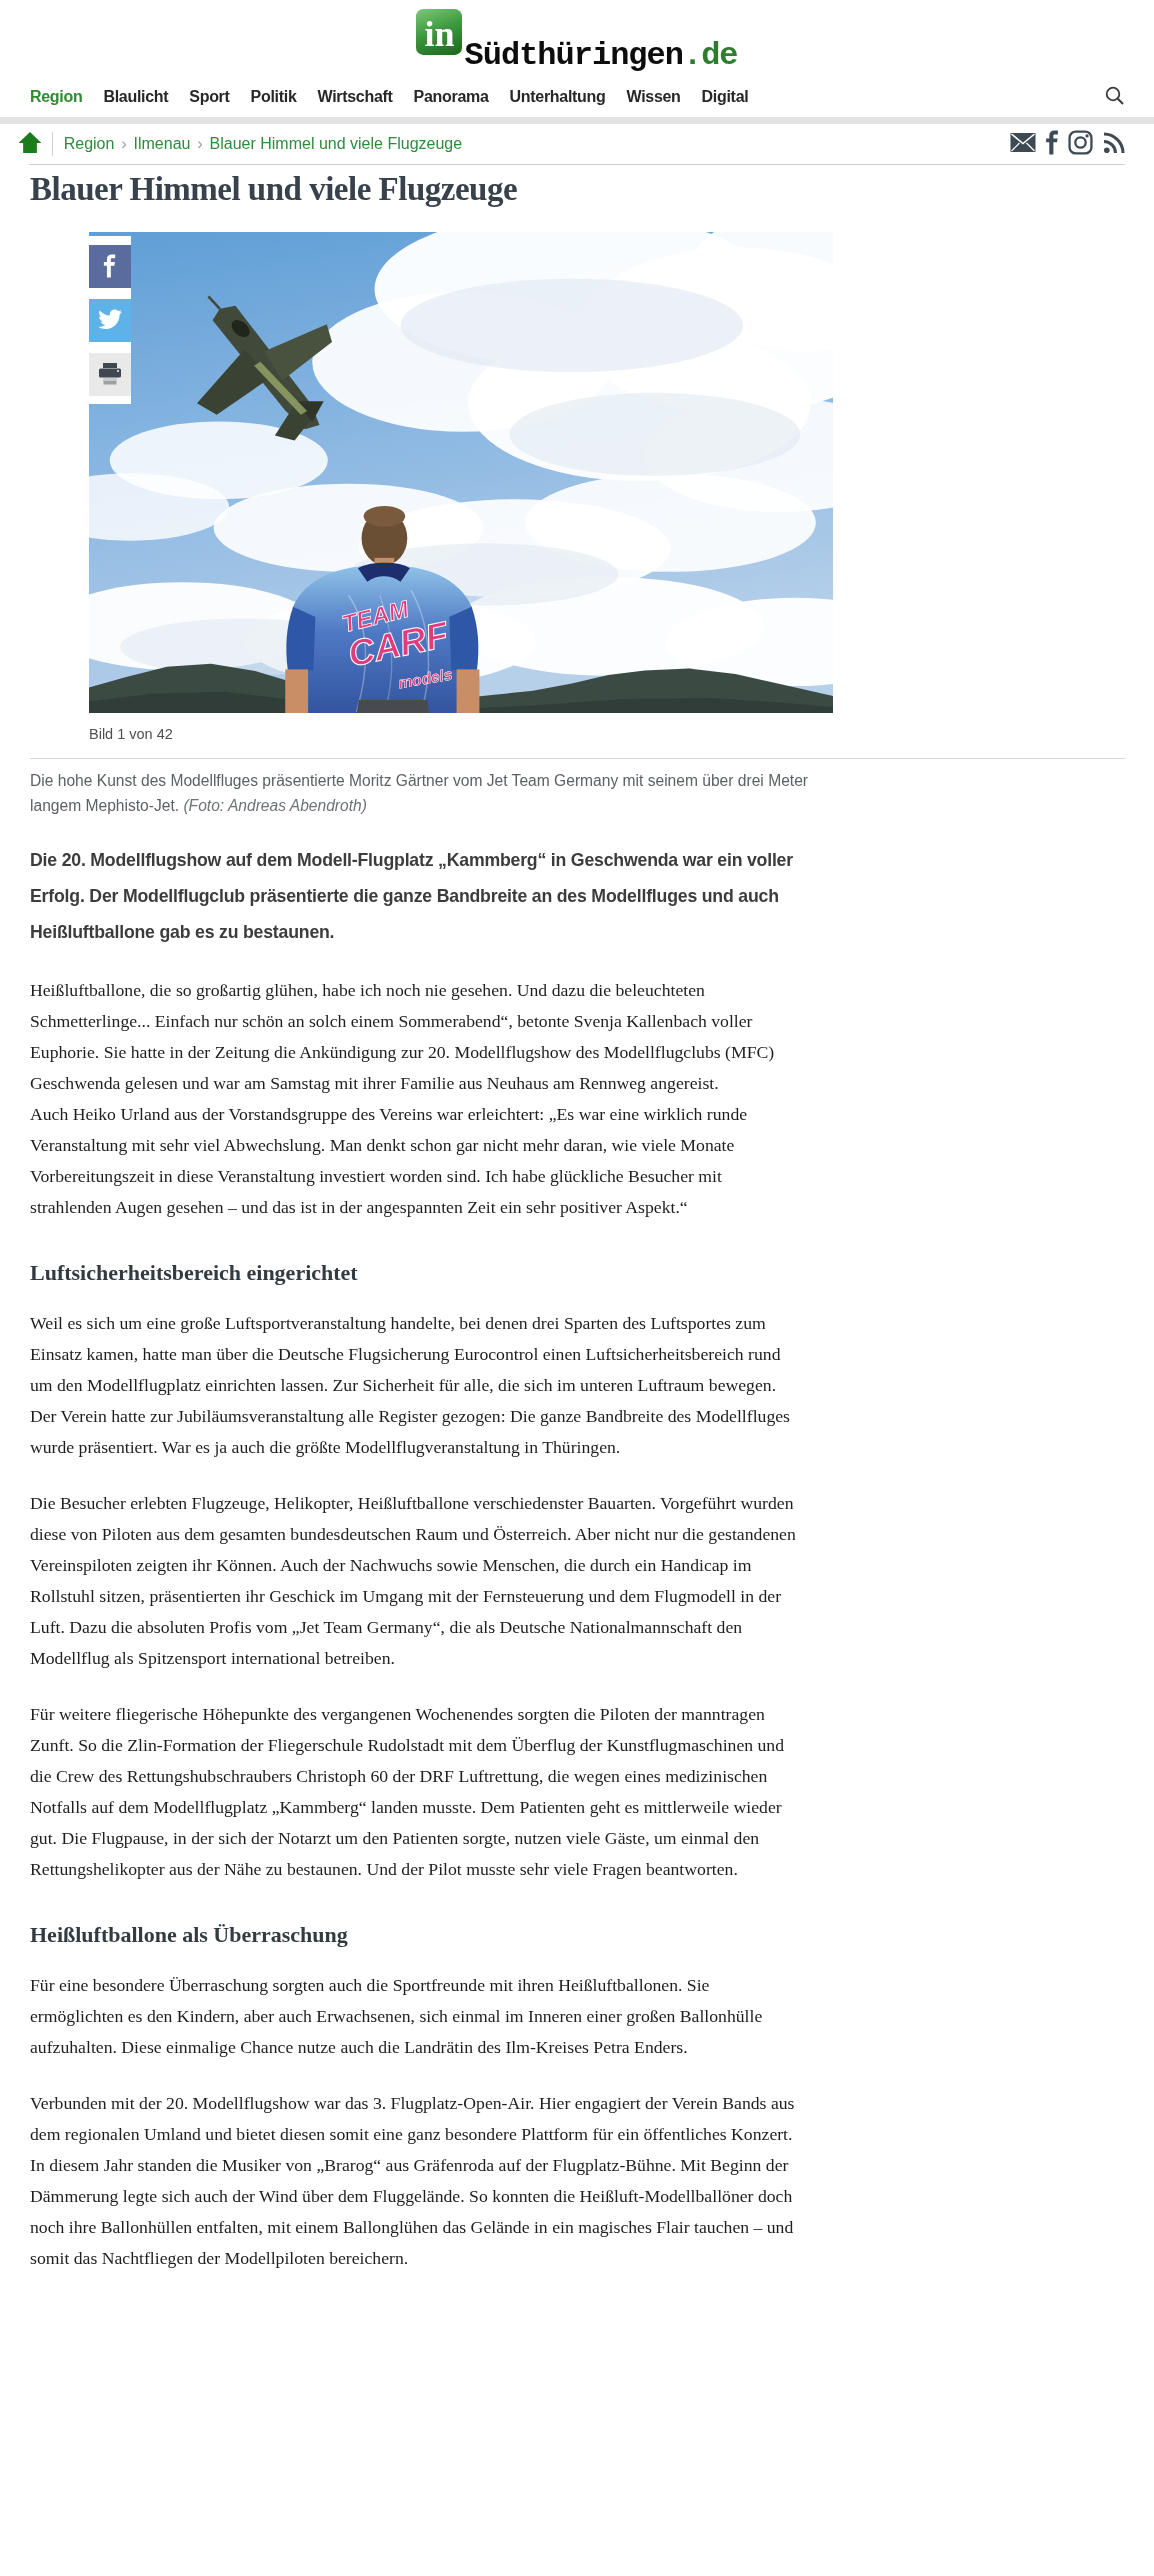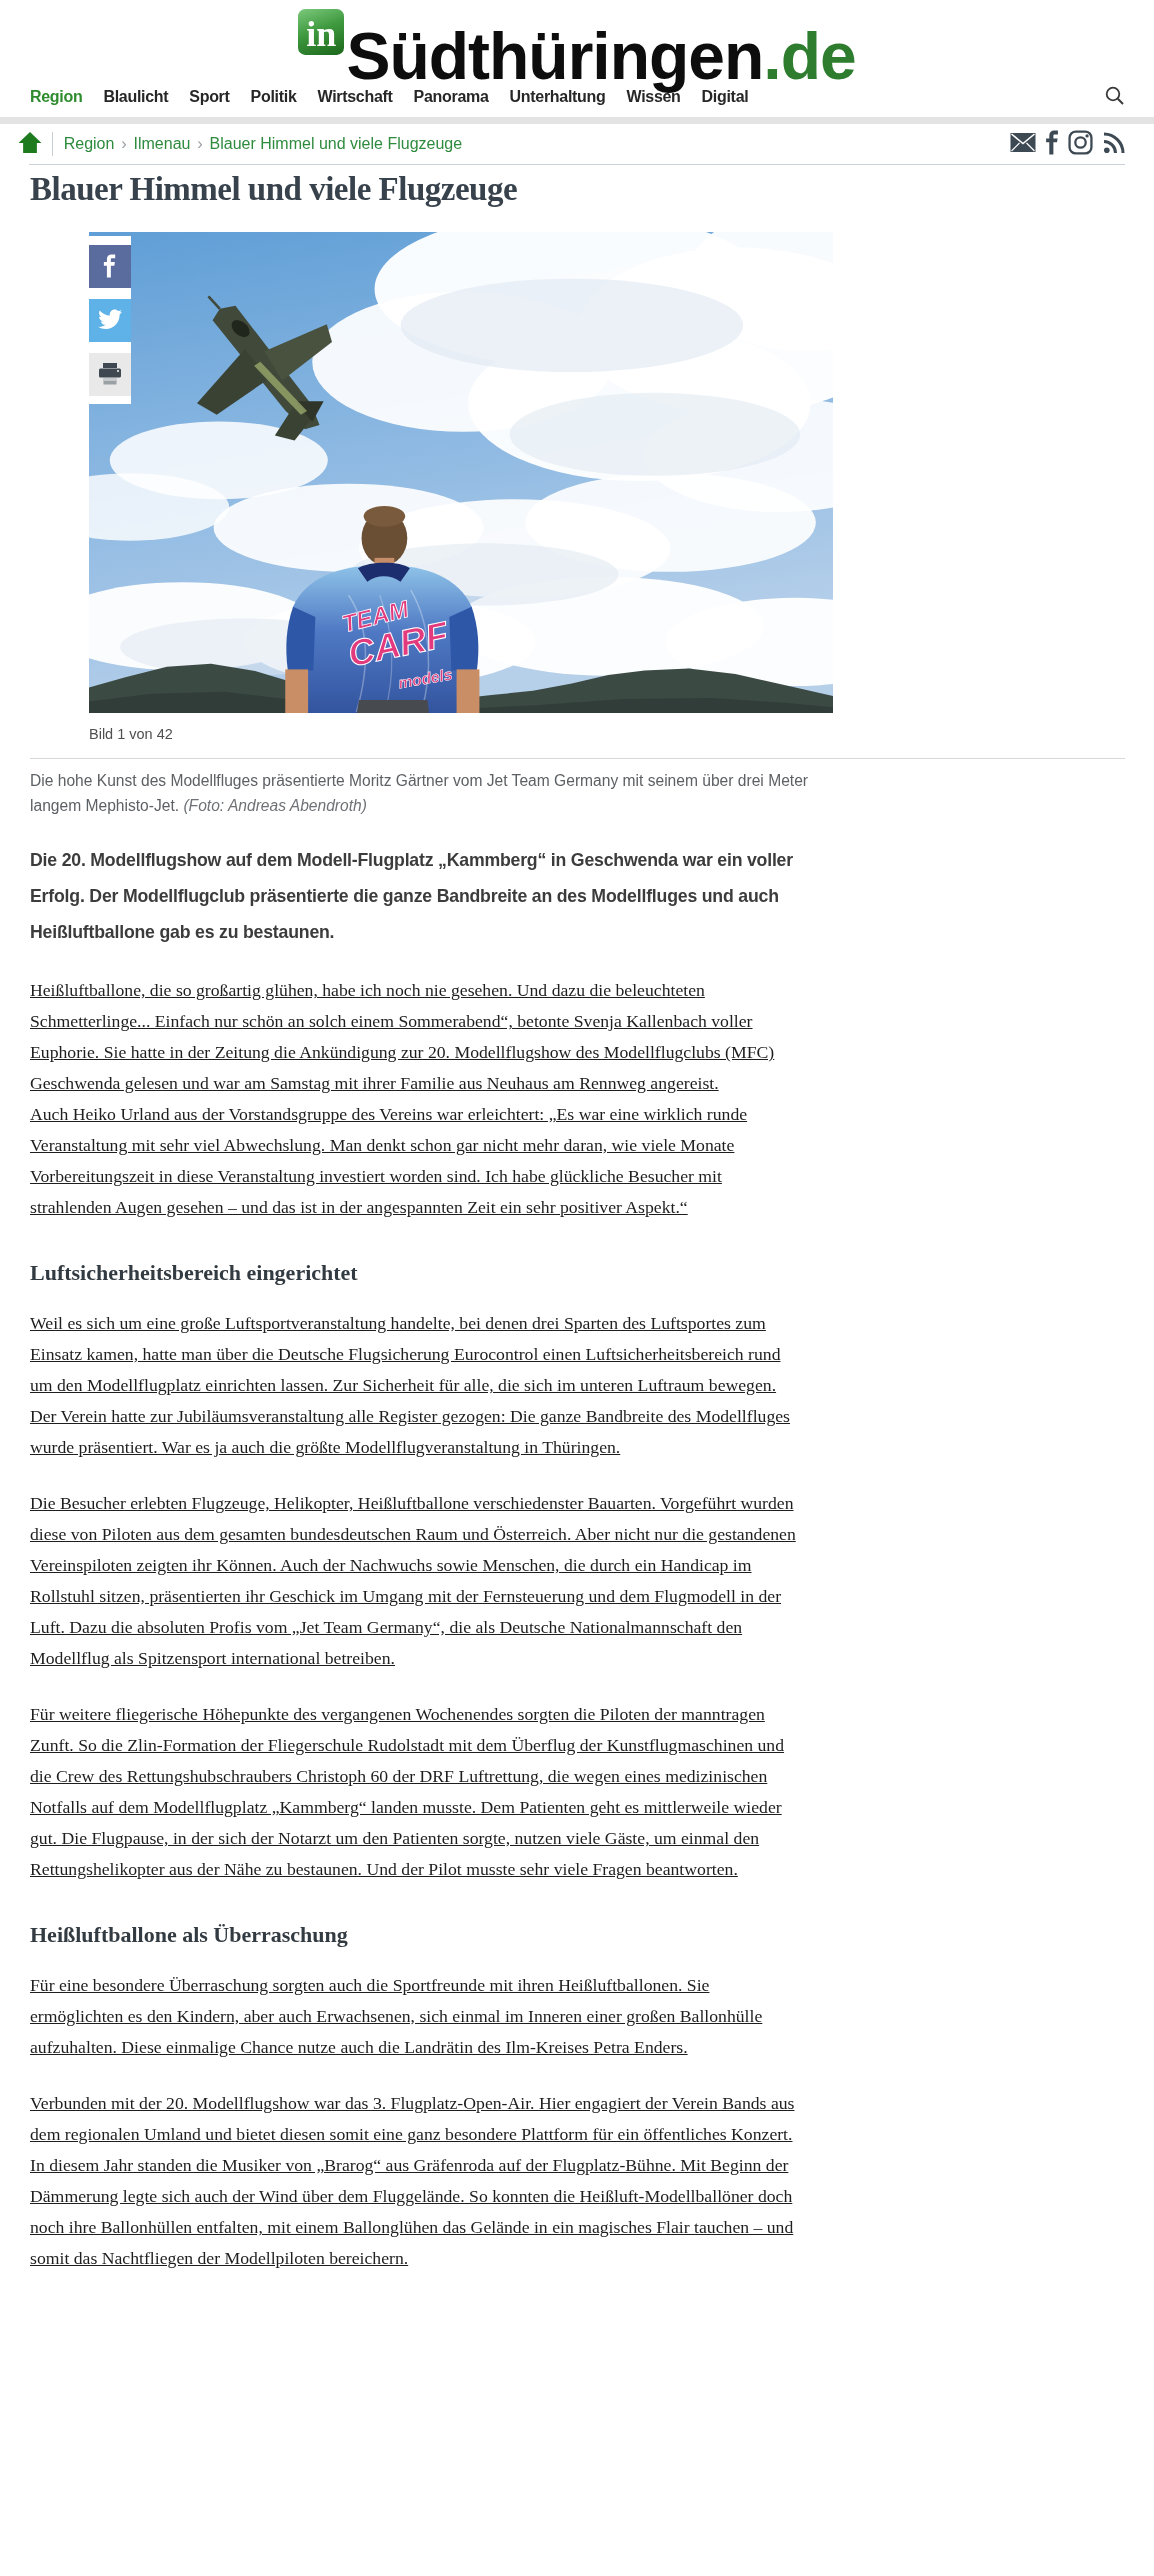--- a/index.html
+++ b/index.html
@@ -5,21 +5,21 @@
   html,body { margin:0; padding:0; background:#ffffff; }
   body { width:1154px; min-height:2576px; font-family:"Liberation Sans",sans-serif; color:#222; }
 
   
   .header { padding-top:7.3px; }
   .logo { display:flex; justify-content:center; align-items:center; height:50px; text-decoration:none; }
   .logo-box { width:46px; height:46px; border-radius:7.3px;
     background:linear-gradient(160deg,#7cc97c 0%,#3f9a3f 45%,#1b661b 100%);
     color:#fff; font-family:"Liberation Serif",serif; font-weight:bold; font-size:36px;
     display:flex; align-items:flex-end; justify-content:center; line-height:42px; }
-  .logo-text { font-family:Liberation Sans, sans-serif; font-weight:bold; font-size:66px;
+  .logo-text { font-family:Liberation Mono, monospace; font-weight:bold; font-size:32px;
     color:#0d0d0d; letter-spacing:-1px; margin-left:2.1px; line-height:50px;margin-top:48px; }
   .logo-tld { color:#2e7d2e; }
 
   .nav-row { display:flex; align-items:center; margin-top:27px; padding:0 27.5px 0 30px; height:25px; }
   .nav-items { display:flex; gap:21px; }
   .nav-item { font-size:16px; font-weight:bold; color:#272727; letter-spacing:-0.3px; text-decoration:none; cursor:pointer; }
   .nav-item.active { color:#2e8b2e; }
   .search-btn { margin-left:auto; cursor:pointer; display:flex; align-items:center; }
 
   .graybar { height:6.8px; background:#e3e3e3; margin-top:7.8px; }
@@ -52,21 +52,21 @@
 
   .counter { margin:13.5px 0 0 59px; font-size:14.5px; color:#4f4f4f; }
   .divider { border:none; border-top:1px solid #d8d8d8; margin:15.6px 0 0 0; }
   .caption { margin-top:9.3px; font-size:15.6px; line-height:1.62; color:#5d6064; max-width:779px; }
   .caption .credit { font-style:italic; color:#6e7175; }
 
   .lead { margin-top:24px; font-size:17.7px; font-weight:bold; line-height:36px; color:#3c3c3c;
     max-width:779px; letter-spacing:-0.2px; }
 
   .body-text p { font-family:"Liberation Serif",serif; font-size:17.7px; line-height:31px; color:#1e1e1e;
-    max-width:774px; margin:25px 0 0; white-space:pre-line;text-decoration:underline; }
+    max-width:774px; margin:25px 0 0; white-space:pre-line; }
   .body-text h2 { font-family:"Liberation Serif",serif; font-size:22px; color:#333b42;
     margin:37px 0 0; font-weight:bold; }
   .body-text h2 + p { margin-top:22px; }
 </style>
 </head>
 <body>
 
 <div class="header">
   <a class="logo">
     <span class="logo-box">in</span>

